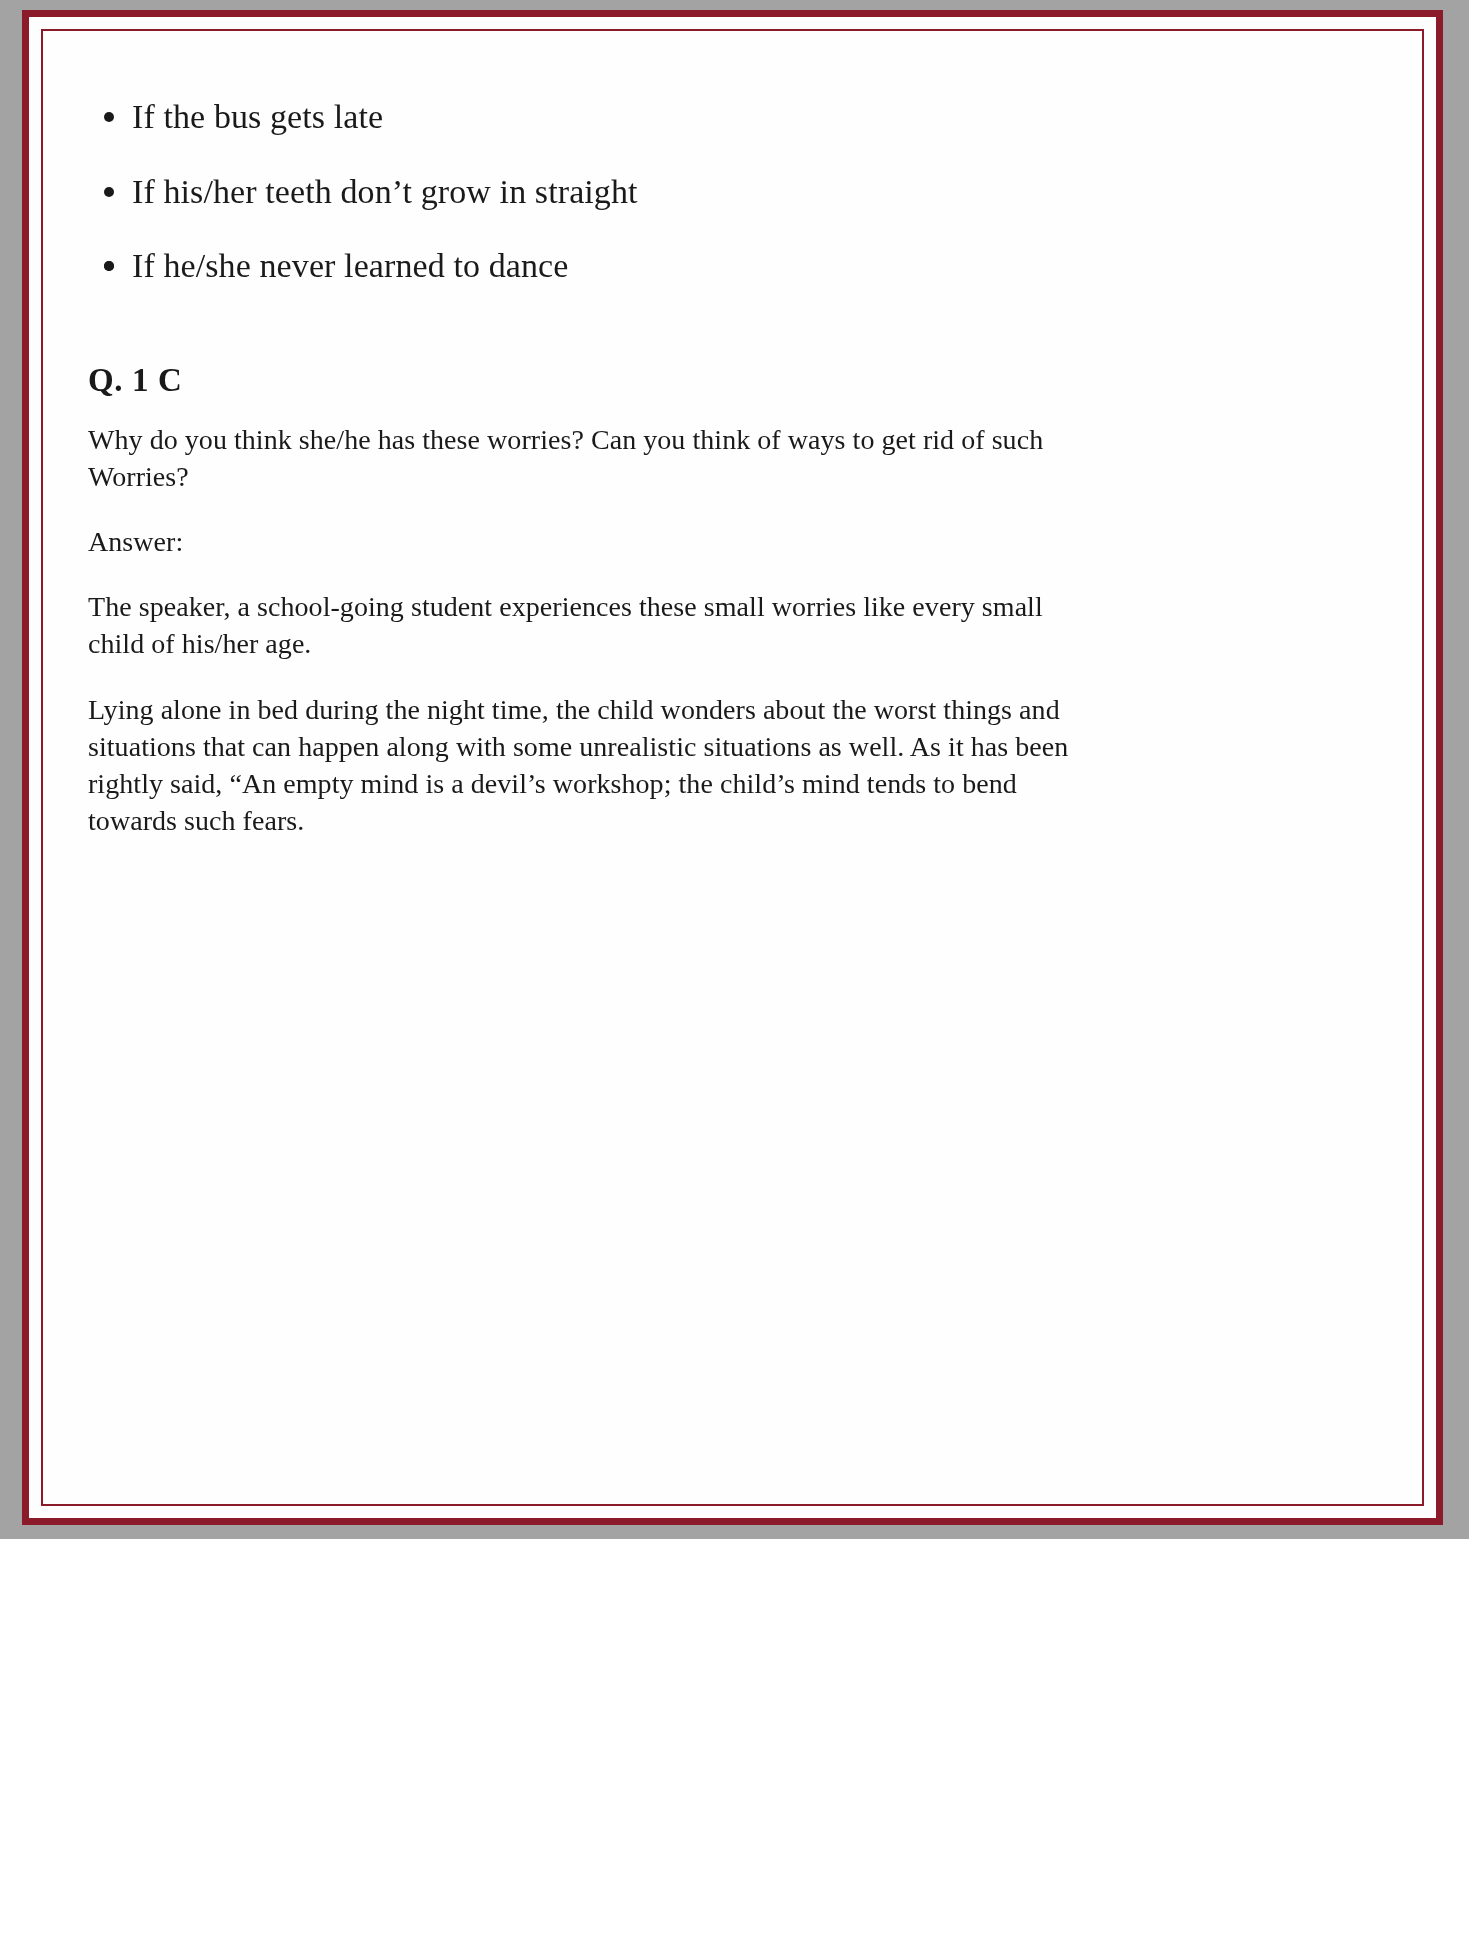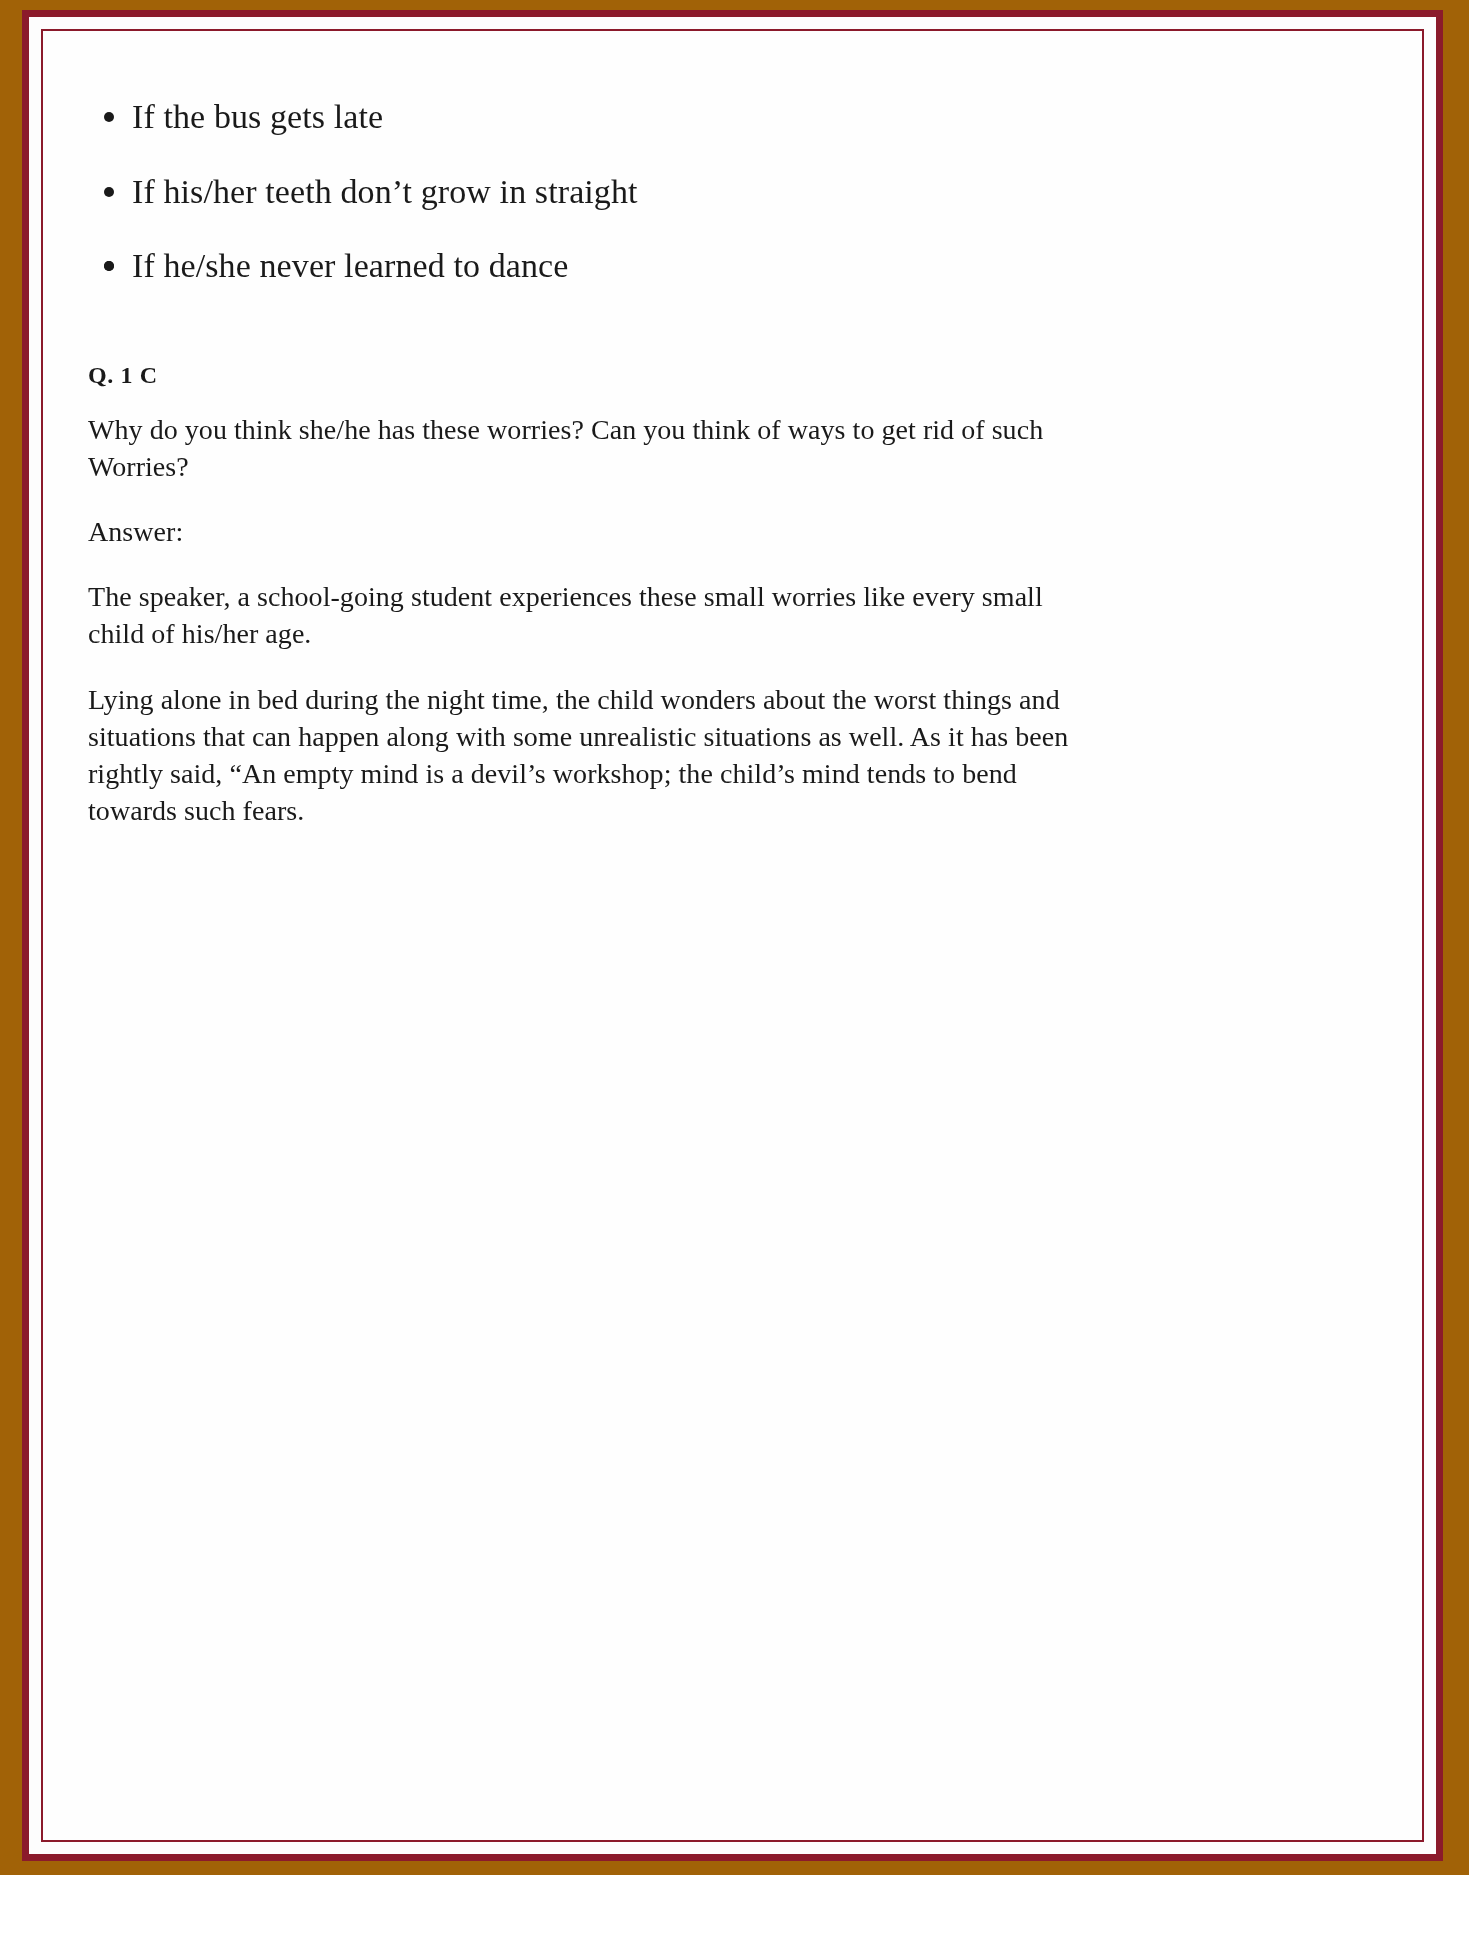--- a/index.html
+++ b/index.html
@@ -12,22 +12,22 @@
     height: 1937px;
     font-family: "Liberation Serif", "DejaVu Serif", serif;
     color: #1a1a1a;
   }
 
   
   .page {
     position: relative;
     box-sizing: border-box;
     width: 1469px;
-    height: 1875px;
-    background: #a16207;
+    height: 1539px;
+    background: #a3a3a3;
     padding: 22px 24px 24px 4px;
   }
   .frame-outer {
     position: absolute;
     left: 22px;
     top: 10px;
     right: 26px;
     bottom: 14px;
     border: 7px solid #8b1a2b;
     background: #fdfdfd;
@@ -69,21 +69,21 @@
     left: 16px;
     top: 17px;
     width: 10px;
     height: 10px;
     background: #1a1a1a;
     border-radius: 50%;
   }
 
   
   .q-heading {
-    font-size: 24px;
+    font-size: 33px;
     font-weight: bold;
     margin: 74px 0 22px 0;
     letter-spacing: 0.6px;
   }
 
   
   .para {
     font-size: 28px;
     line-height: 1.33;
     margin: 0 0 24px 0;

